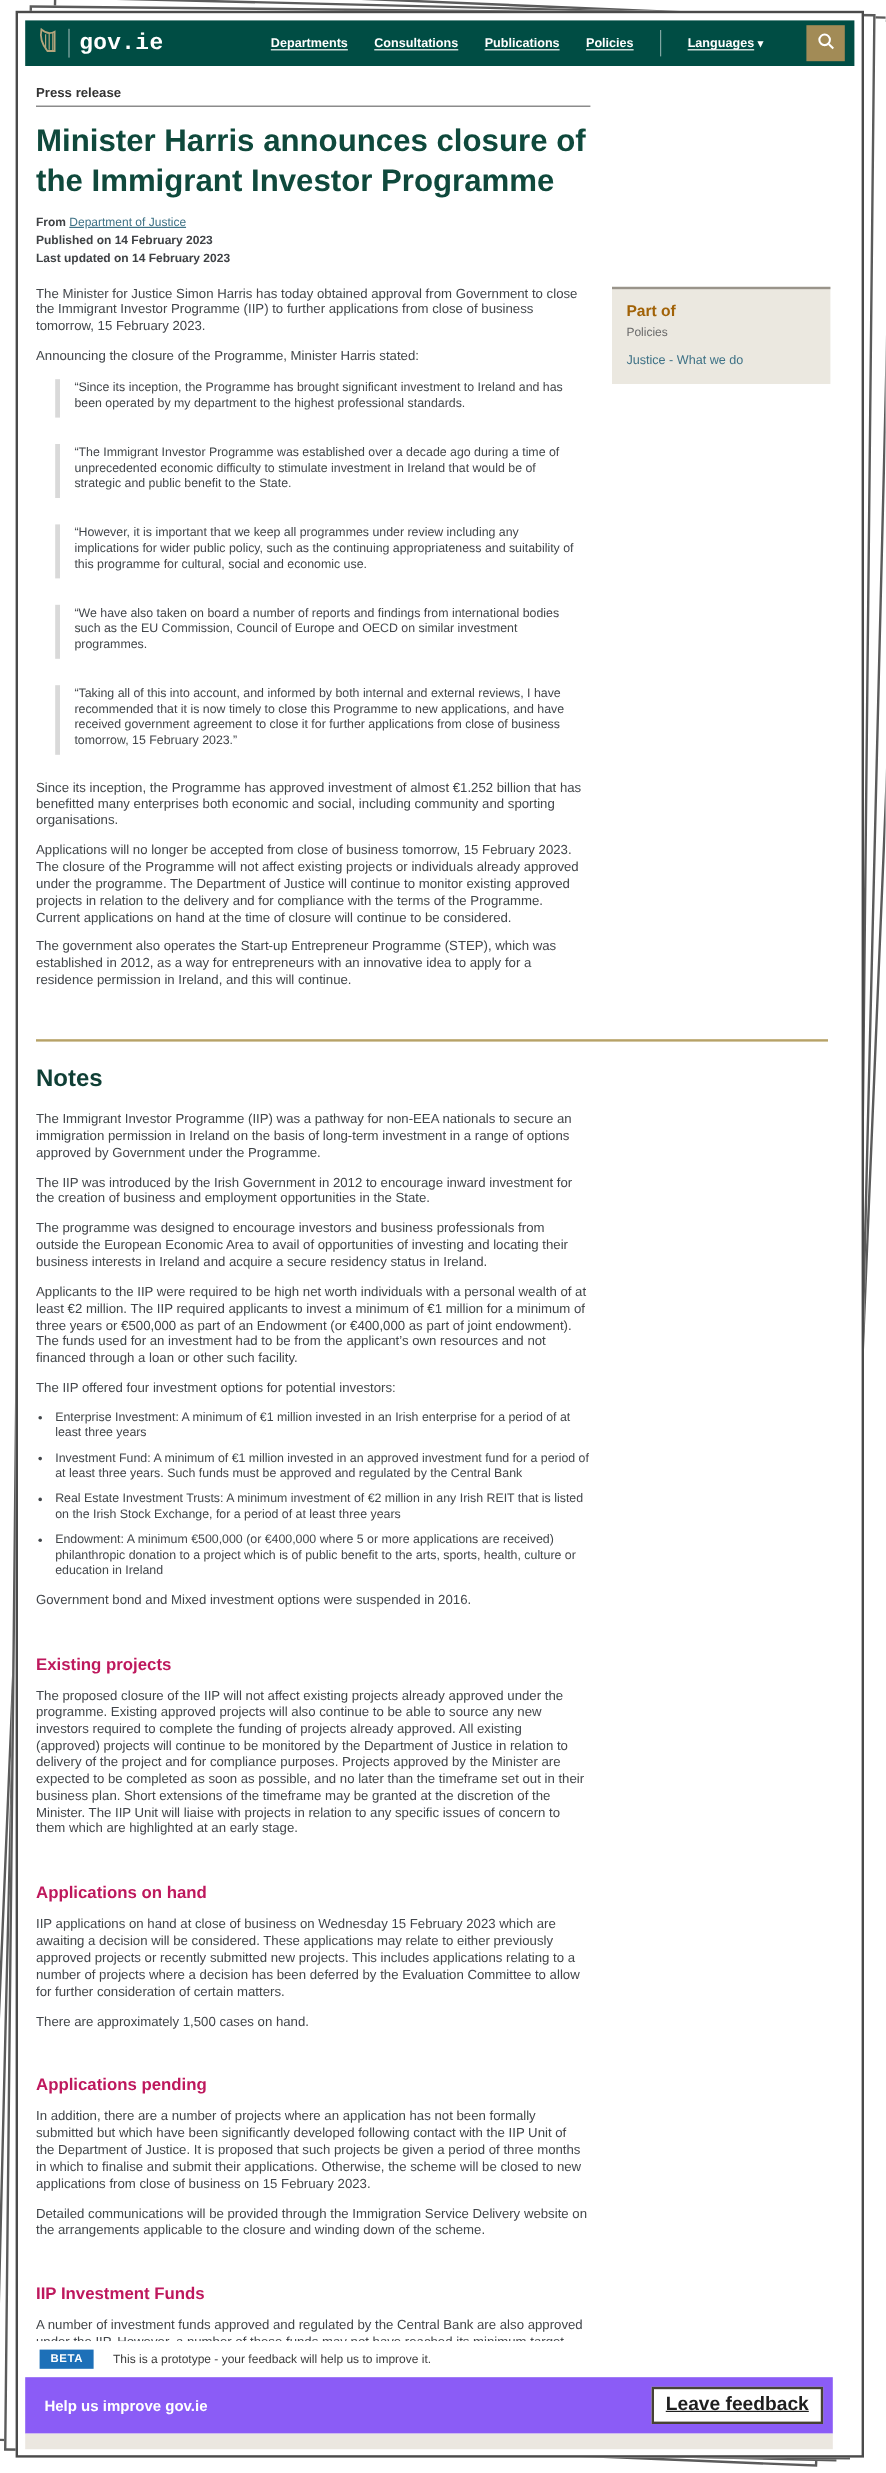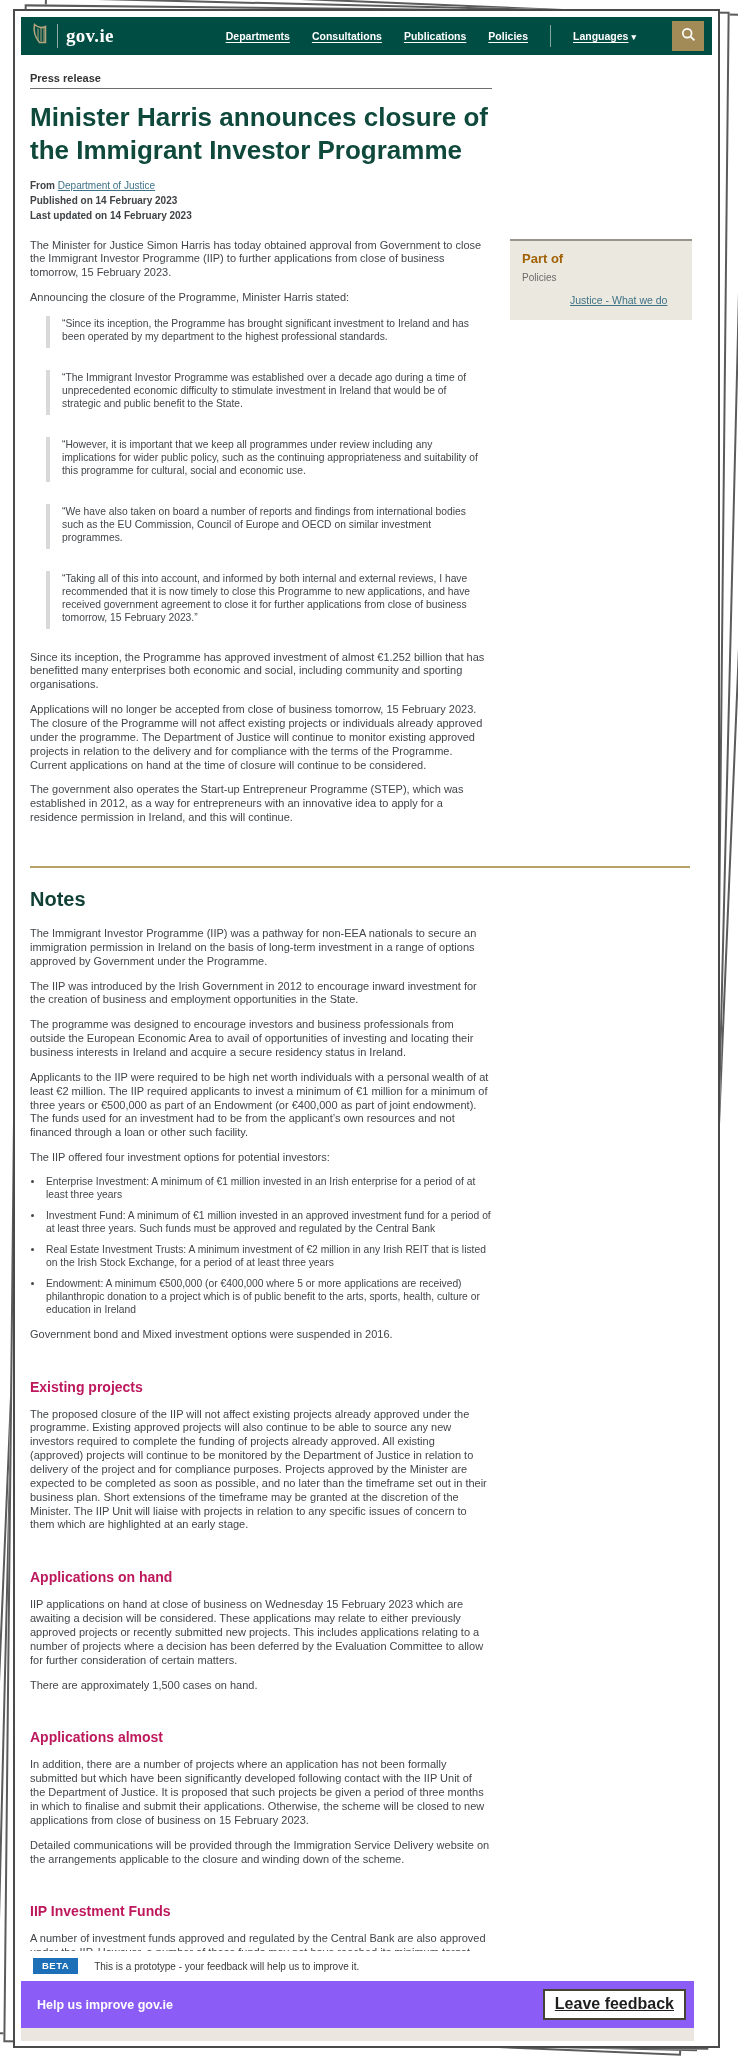--- a/index.html
+++ b/index.html
@@ -13,42 +13,42 @@
   .sheet-b1 { left:14px; top:8px;  width:705px; height:2038px; transform:rotate(0.6deg); }
   .sheet-tab { position:absolute; right:3px; bottom:46px; width:13px; height:38px; background:#7d744b; }
 
   .page { position:absolute; left:13px; top:9px; width:707px; height:2039px;
     background:#fff; border:2px solid #4a4a4a; z-index:5; overflow:hidden; }
 
   
   .site-header { margin:6px; height:38px; background:#004d44; display:flex; align-items:center; padding:0 8px 0 10px; }
   .logo { display:flex; align-items:center; gap:8px; }
   .logo-divider { width:1px; height:24px; background:rgba(255,255,255,.55); }
-  .logo-text { color:#fff; font-family:Liberation Serif, serif; font-size:19px; font-weight:bold; letter-spacing:.3px; }
+  .logo-text { color:#fff; font-family:Liberation Mono, monospace; font-size:19px; font-weight:bold; letter-spacing:.3px; }
   .nav { margin-left:auto; display:flex; align-items:center; gap:22px; }
   .nav a { color:#fff; font-size:10.5px; font-weight:bold; text-decoration:underline; text-underline-offset:2px; white-space:nowrap; cursor:pointer; }
   .nav-divider { width:1px; height:22px; background:rgba(255,255,255,.5); }
   .caret { font-size:9px; margin-left:3px; text-decoration:none; display:inline-block; }
   .search-btn { width:32px; height:30px; background:#a28b56; border:0; display:flex; align-items:center; justify-content:center; margin-left:14px; cursor:pointer; }
 
   
   .page-body { padding:0 15px; }
   .kicker { margin-top:17px; font-size:11px; font-weight:bold; color:#333; padding-bottom:4px;
     border-bottom:1px solid #6f6f6f; width:462px; }
   h1.title { margin-top:12px; width:500px; font-size:26px; line-height:1.28; font-weight:bold; color:#0f493c; }
   .meta { margin-top:10px; font-size:10px; color:#3f4245; font-weight:bold; line-height:1.5; }
   .meta a { color:#3f7286; font-weight:normal; text-decoration:underline; cursor:pointer; }
 
   .content-row { display:flex; margin-top:16px; }
   .main-col { width:460px; }
   .side-col { width:182px; margin-left:20px; }
   .partof-box { border-top:2px solid #99948a; background:#ebe8e0; padding:10px 12px 12px; }
   .partof-title { font-size:13px; font-weight:bold; color:#a16207; margin-bottom:6px; }
   .partof-cat { font-size:10px; color:#6a6a6a; margin-bottom:7px; }
-  .partof-box a { font-size:10.5px; color:#3f7286; text-decoration:underline; cursor:pointer;margin-left:48px; }
+  .partof-box a { font-size:10.5px; color:#3f7286; cursor:pointer; }
 
   p.body-p { font-size:11px; line-height:1.26; color:#42464a; margin-bottom:11px; width:460px; }
   blockquote { margin:4px 0 22px 16px; border-left:4px solid #d9d9d9; padding:2px 6px 4px 12px; }
   blockquote p { font-size:10.3px; line-height:1.26; color:#42464a; }
 
   hr.gold { border:0; border-top:2px solid #b7a267; width:660px; margin:30px 0 0 0; }
   h2.notes-h { font-size:20px; font-weight:bold; color:#0f3f35; margin:20px 0 16px; }
   h3.sec-h { font-size:14px; font-weight:bold; color:#be185d; margin:37px 0 13px; }
 
   ul.options { margin:0 0 11px 14px; width:448px; }
@@ -170,21 +170,21 @@
 
     <p class="body-p">Government bond and Mixed investment options were suspended in 2016.</p>
 
     <h3 class="sec-h">Existing projects</h3>
     <p class="body-p">The proposed closure of the IIP will not affect existing projects already approved under the programme. Existing approved projects will also continue to be able to source any new investors required to complete the funding of projects already approved. All existing (approved) projects will continue to be monitored by the Department of Justice in relation to delivery of the project and for compliance purposes. Projects approved by the Minister are expected to be completed as soon as possible, and no later than the timeframe set out in their business plan. Short extensions of the timeframe may be granted at the discretion of the Minister. The IIP Unit will liaise with projects in relation to any specific issues of concern to them which are highlighted at an early stage.</p>
 
     <h3 class="sec-h">Applications on hand</h3>
     <p class="body-p">IIP applications on hand at close of business on Wednesday 15 February 2023 which are awaiting a decision will be considered. These applications may relate to either previously approved projects or recently submitted new projects. This includes applications relating to a number of projects where a decision has been deferred by the Evaluation Committee to allow for further consideration of certain matters.</p>
     <p class="body-p">There are approximately 1,500 cases on hand.</p>
 
-    <h3 class="sec-h">Applications almost</h3>
+    <h3 class="sec-h">Applications pending</h3>
     <p class="body-p">In addition, there are a number of projects where an application has not been formally submitted but which have been significantly developed following contact with the IIP Unit of the Department of Justice. It is proposed that such projects be given a period of three months in which to finalise and submit their applications. Otherwise, the scheme will be closed to new applications from close of business on 15 February 2023.</p>
     <p class="body-p">Detailed communications will be provided through the Immigration Service Delivery website on the arrangements applicable to the closure and winding down of the scheme.</p>
 
     <h3 class="sec-h">IIP Investment Funds</h3>
     <p class="body-p">A number of investment funds approved and regulated by the Central Bank are also approved under the IIP. However, a number of these funds may not have reached its minimum target size or be fully subscribed yet. In the interest of fairness, managers of these funds will be given a 3 month period for any further IIP applications to be made in respect of these funds.</p>
   </div>
 
   <div class="page-footer">
     <div class="beta-row">
       <span class="beta-badge">BETA</span>

